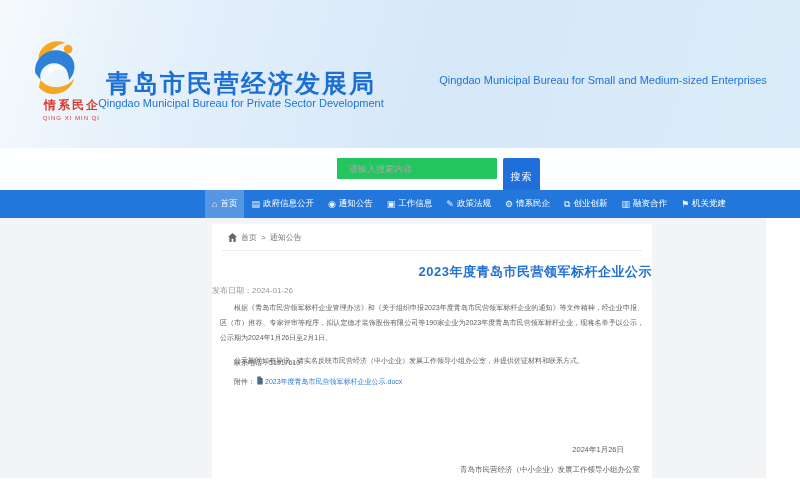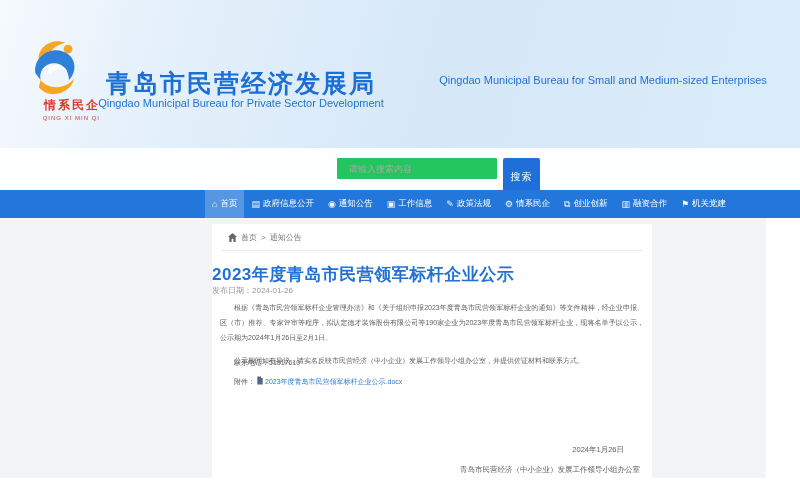--- a/index.html
+++ b/index.html
@@ -34,21 +34,21 @@
   .nav-item.active { background:#5697e3; }
   .nav-ico { font-size:9px; line-height:1; opacity:.95; }
 
   .page-bg { position:absolute; left:0; top:218px; width:766px; height:260px; background:#f3f4f5; }
   .card { position:absolute; left:212px; top:224px; width:440px; height:254px; background:#fff; }
 
   .breadcrumb { position:absolute; left:16px; top:8px; display:flex; align-items:center; gap:4px;
                 font-size:8px; color:#777; }
   .bc-link { color:#777; text-decoration:none; cursor:pointer; }
   .divider { position:absolute; left:10px; right:10px; top:26px; border-top:1px solid #ececec; }
-  .article-title { position:absolute; left:0; right:0; top:39px; text-align:left; font-size:17px;
+  .article-title { position:absolute; left:0; right:0; top:39px; text-align:right; font-size:13px;
                    font-weight:bold; color:#2272d3; letter-spacing:.5px; }
   .pub-date { position:absolute; left:0; right:0; top:61px; text-align:left; font-size:8px; color:#999; }
   .body-wrap { position:absolute; left:8px; right:8px; top:76px; }
   .body-p { font-size:7px; color:#5e5e5e; line-height:15px; text-indent:2em; text-align:justify; }
   .body-p + .body-p { margin-top:8px; }
   .phone-row  { position:absolute; left:8px; top:131px; font-size:7px; color:#5e5e5e; line-height:15px; text-indent:2em; }
   .attach-row { position:absolute; left:8px; top:150px; font-size:7px; color:#5e5e5e; line-height:15px; text-indent:2em;
                 display:block; }
   .attach-link { color:#2b7bd4; text-decoration:none; cursor:pointer; }
   .attach-ico { display:inline-block; vertical-align:-1px; margin:0 1px; }

